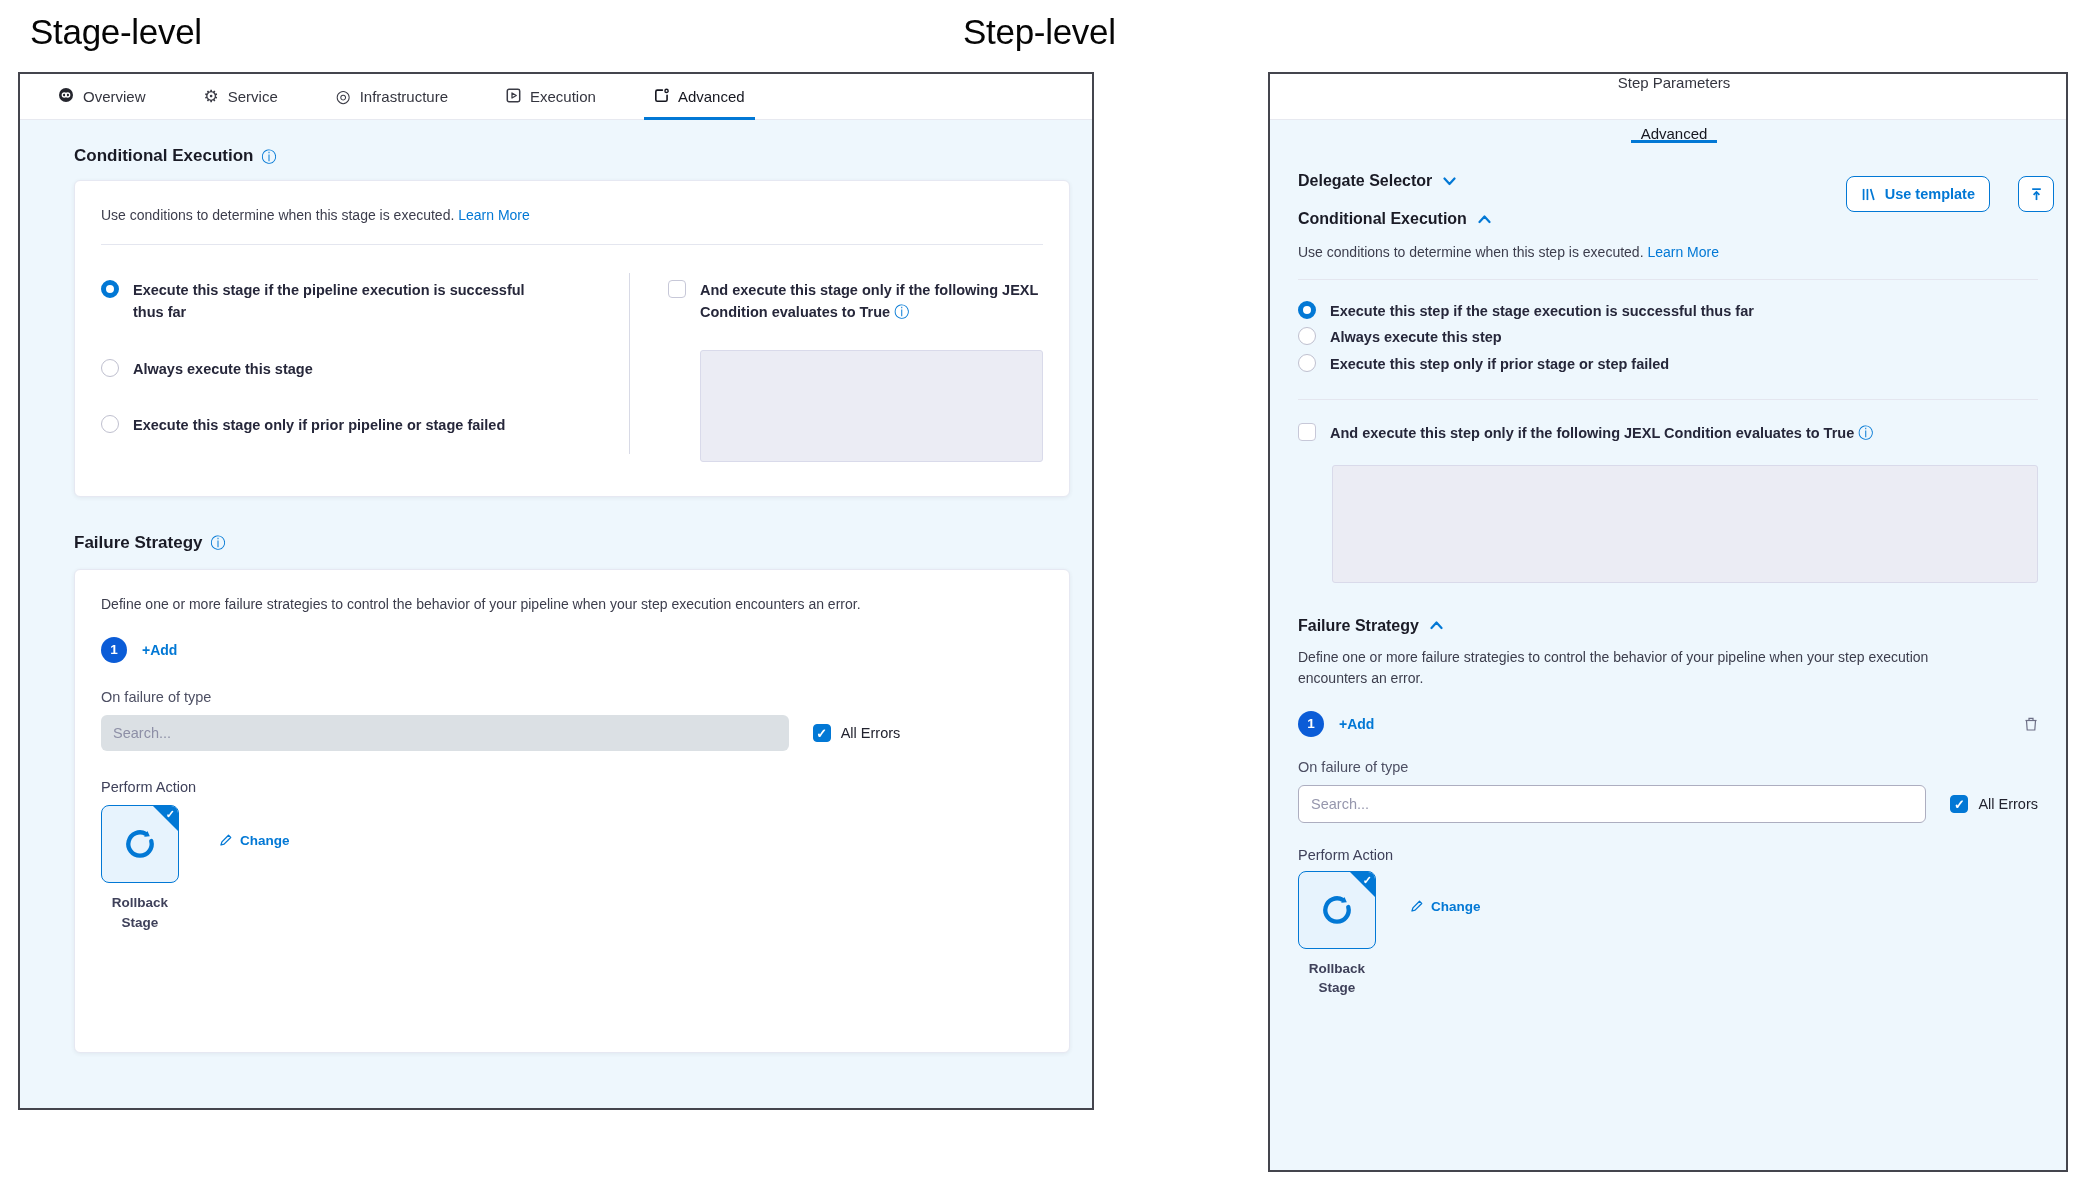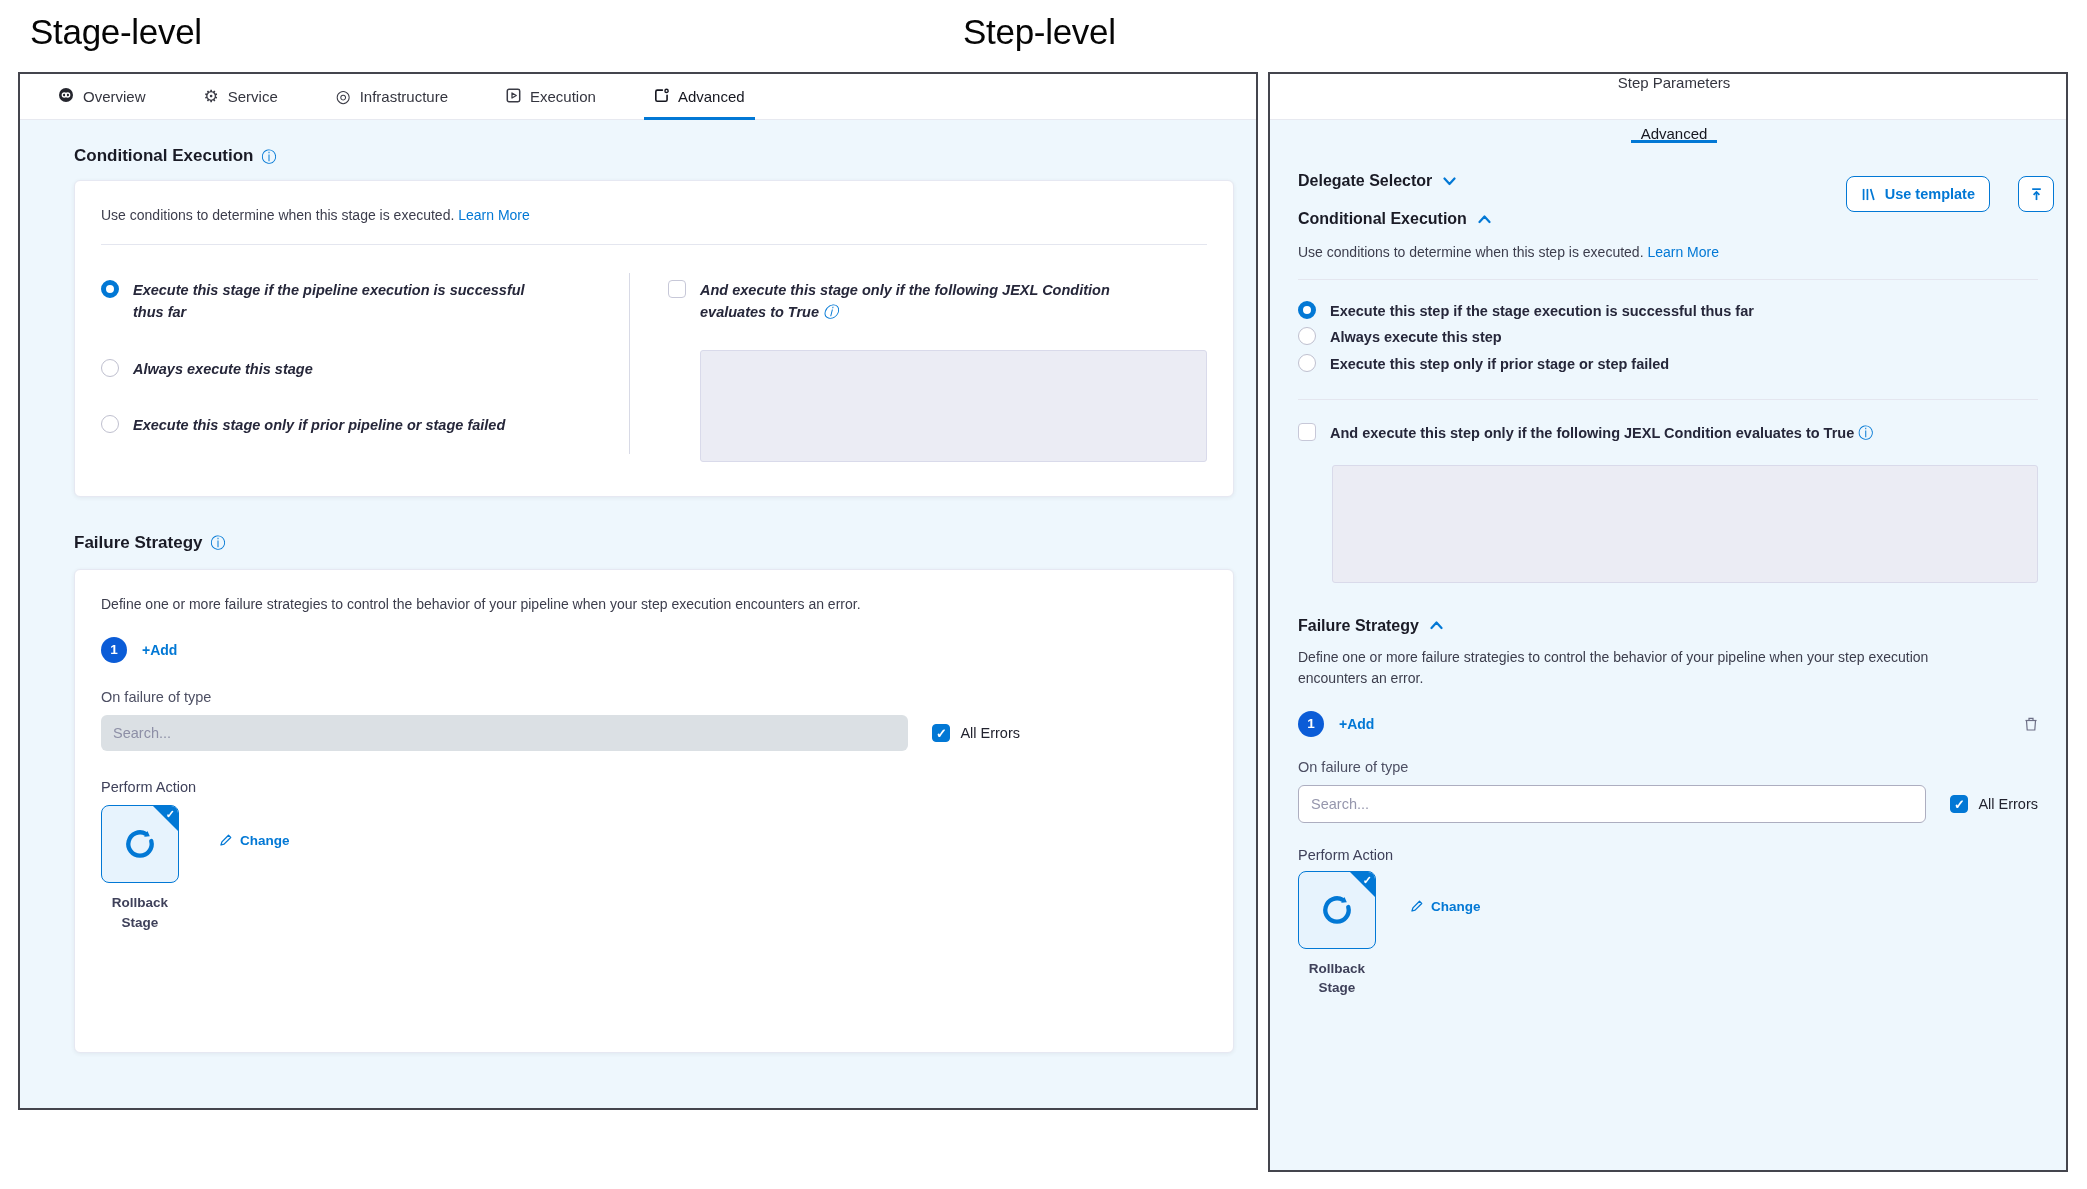--- a/index.html
+++ b/index.html
@@ -2,21 +2,21 @@
 <html><head>
 <meta charset="utf-8">
 <style>
   html,body{margin:0;padding:0;width:2087px;height:1189px;background:#fff;
     font-family:"Liberation Sans",sans-serif;position:relative;overflow:hidden;}
   .page-title{position:absolute;font-size:35px;color:#060606;letter-spacing:-.3px;}
   #stage-title{left:30px;top:12px;}
   #step-title{left:963px;top:12px;}
 
   .panel{position:absolute;background:#fff;border:2px solid #44454d;box-sizing:border-box;}
-  #stage-panel{left:18px;top:72px;width:1240px;height:1038px;}
+  #stage-panel{left:18px;top:72px;width:1076px;height:1038px;}
   #step-panel{left:1268px;top:72px;width:800px;height:1100px;}
 
   .tabbar{display:flex;align-items:center;height:46px;background:#fff;
     border-bottom:1px solid #e7e9f0;box-sizing:border-box;}
   #stage-panel .tabbar{padding:0 16px 0 38px;gap:58px;}
   #step-panel .tabbar{padding:0 12px 0 24px;gap:34px;flex-direction:column;}
   .tab{display:flex;align-items:center;gap:9px;font-size:15px;color:#34353f;
     height:100%;position:relative;cursor:pointer;white-space:nowrap;}
   .tab.active{font-weight:400;color:#15161f;}
   .tab.active::after{content:"";position:absolute;left:-10px;right:-10px;bottom:-1px;
@@ -33,21 +33,21 @@
 
   .card{background:#fff;border:1px solid #e6e8f2;border-radius:6px;
     box-shadow:0 1px 4px rgba(40,41,61,.07);box-sizing:border-box;}
   .card1{margin-top:14px;padding:24px 26px 34px;}
   .card2{margin-top:16px;padding:24px 26px 120px;}
 
   .desc{font-size:14px;color:#3c3d4c;line-height:1.5;}
   .link{color:#0278d5;cursor:pointer;text-align:center;}
   hr.div{border:none;border-top:1px solid #e4e6ef;margin:18px 0 26px;}
 
-  .cols{display:flex;font-style:italic;}
+  .cols{display:flex;}
   .col-left{width:520px;display:flex;flex-direction:column;gap:34px;padding-top:8px;box-sizing:border-box;}
   .vdiv{width:1px;background:#d8dae6;margin:2px 38px 8px 8px;}
   .col-right{flex:1;padding-top:8px;}
 
   .choice-row{display:flex;gap:14px;align-items:flex-start;cursor:pointer;}
   .radio{width:18px;height:18px;border-radius:50%;flex:none;margin-top:1px;box-sizing:border-box;background:#fff;}
   .radio.sel{border:5.5px solid #0278d5;}
   .radio.unsel{border:1.5px solid #bfc0cf;}
   .choice-label{font-size:14.5px;font-weight:600;color:#26273a;line-height:1.55;}
   #stage-panel .choice-label{max-width:420px;}

